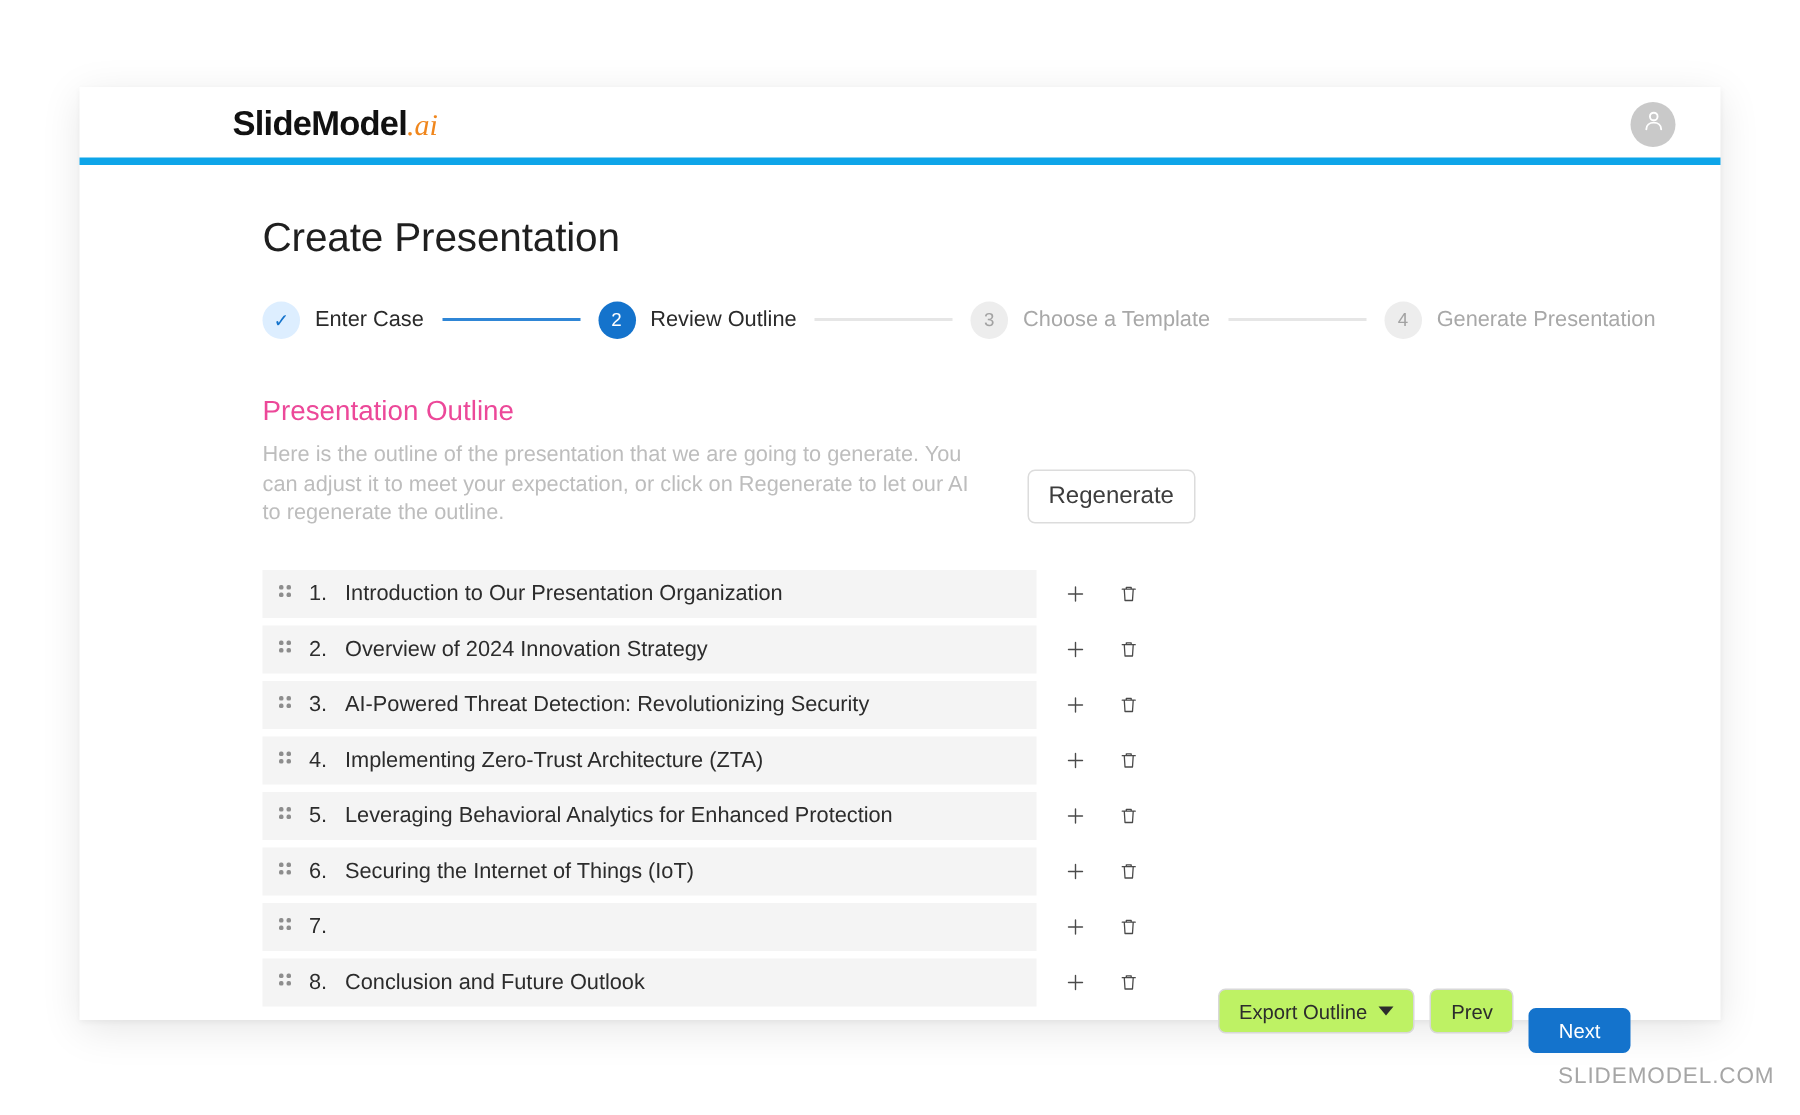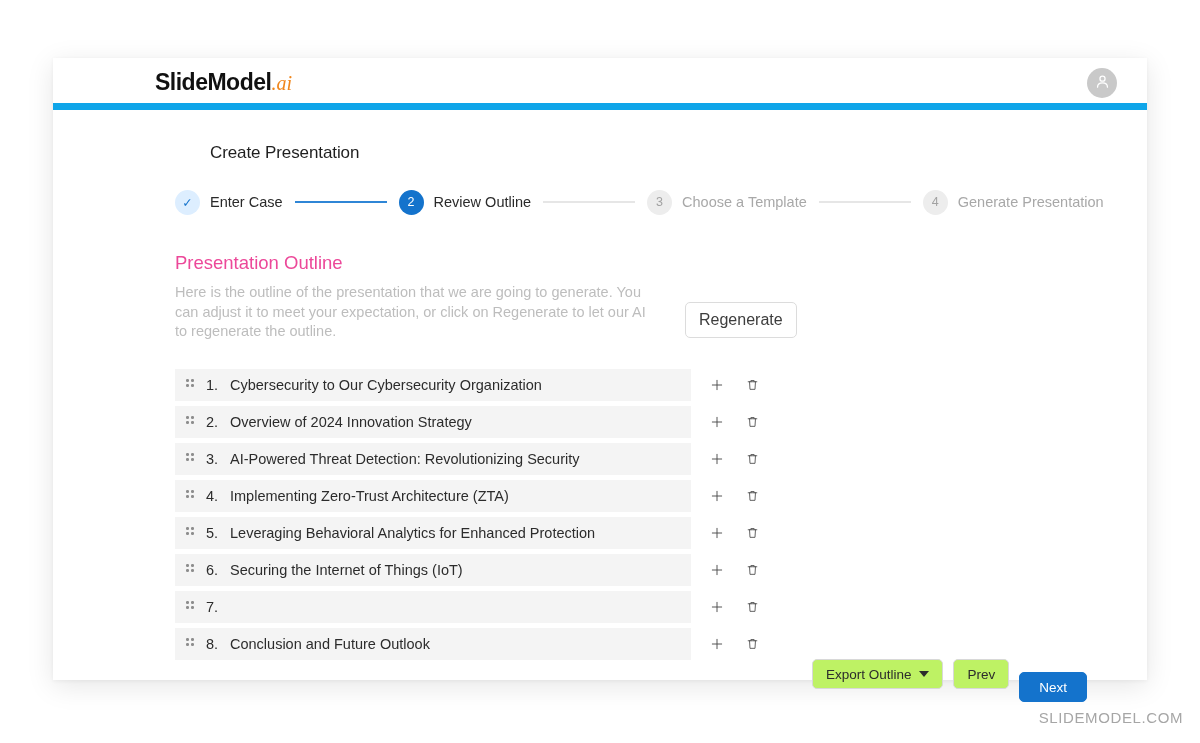--- a/index.html
+++ b/index.html
@@ -28,21 +28,21 @@
     width: 1094px;
     height: 622px;
     background: #ffffff;
     box-shadow: 0 6px 26px rgba(0,0,0,0.10), 0 1px 4px rgba(0,0,0,0.05);
   }
 
   
   .app-header {
     position: relative;
     height: 52px;
-    border-bottom: 7px solid #0ea5e9;
+    border-bottom: 5px solid #0ea5e9;
   }
 
   .logo {
     position: absolute;
     left: 102px;
     top: 11px;
     font-size: 23px;
     font-weight: bold;
     letter-spacing: -0.5px;
     color: #111111;
@@ -72,25 +72,24 @@
 
   
   .app-body {
     position: relative;
     padding-left: 122px;
     padding-right: 60px;
   }
 
   .page-title {
     margin-top: 33px;
-    font-size: 17px;
+    font-size: 27px;
     font-weight: normal;
     color: #1f1f1f;
     letter-spacing: -0.1px;
-    margin-left: 35px;
   }
 
   
   .stepper {
     margin-top: 25px;
     display: flex;
     align-items: center;
     height: 28px;
   }
   .step {
@@ -349,21 +348,21 @@
 
         <div class="outline-row">
           <div class="row-box">
             <span class="drag-handle">
                 <i></i>
                 <i></i>
                 <i></i>
                 <i></i>
               </span>
             <span class="row-num">1.</span>
-            <span class="row-text">Cybersecurity to Our Cybersecurity Organization</span>
+            <span class="row-text">Introduction to Our Presentation Organization</span>
           </div>
           <div class="row-actions">
             <button class="icon-btn">
               <svg width="14" height="14" viewBox="0 0 24 24" fill="none" stroke="#4a4a4a" stroke-width="1.6" stroke-linecap="round">
                   <path d="M12 4v16M4 12h16"></path>
                 </svg>
             </button>
             <button class="icon-btn">
               <svg width="13" height="14" viewBox="0 0 24 24" fill="none" stroke="#4a4a4a" stroke-width="1.6" stroke-linecap="round" stroke-linejoin="round">
                   <path d="M4 6h16M9 6V3.8h6V6M6.5 6l.9 14h9.2l.9-14"></path>

